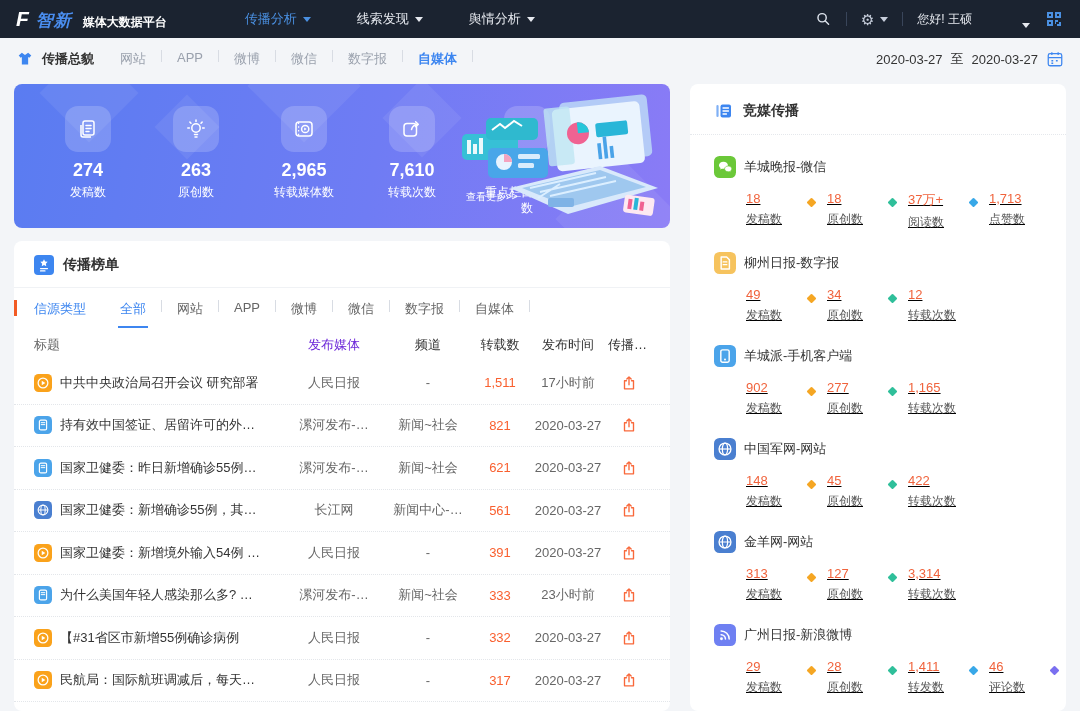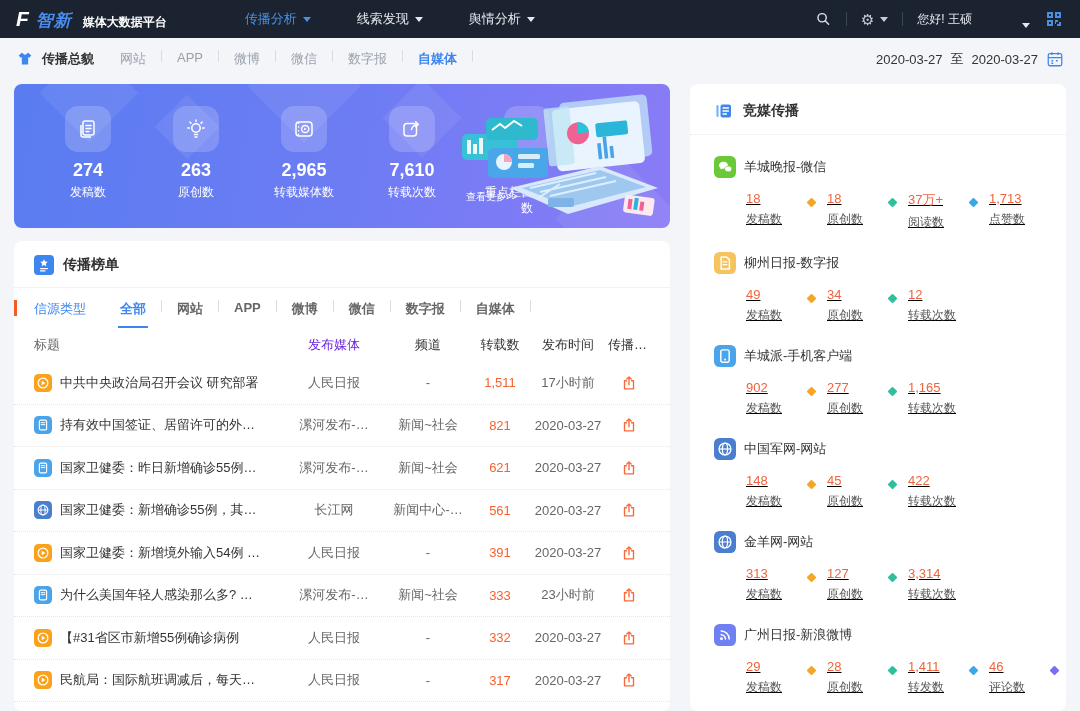--- a/index.html
+++ b/index.html
@@ -48,21 +48,21 @@
   .more{position:absolute;left:452px;top:106px;color:#fff;font-size:10px;cursor:pointer;}
   .illus{position:absolute;right:6px;top:8px;width:212px;height:132px;}
   
   .card{background:#fff;border-radius:8px;}
   .ranking{margin-top:13px;flex:1;}
   .card-head{display:flex;align-items:center;gap:9px;padding:14px 20px 12px;font-size:14px;font-weight:bold;color:#333;}
   .ranking .card-head{border-bottom:1px solid #f0f2f5;}
   .filter-row{position:relative;display:flex;align-items:center;padding:12px 20px 10px;font-size:13px;}
   .filter-row::before{content:'';position:absolute;left:0;top:12px;width:3px;height:16px;background:#f25b24;}
   .filter-label{color:#3d86f0;margin-right:34px;cursor:pointer;}
-  .rtab{color:#666;cursor:pointer;position:relative;font-weight:bold;}
+  .rtab{color:#666;cursor:pointer;position:relative;}
   .rtab.active{color:#3d86f0;}
   .rtab.active::after{content:'';position:absolute;left:-2px;right:-2px;bottom:-10px;height:2px;background:#3d86f0;}
   .t-row{display:grid;grid-template-columns:250px 100px 88px 56px 80px 42px;align-items:center;padding:0 20px;}
   .t-head{height:34px;font-size:13px;color:#333;}
   .t-cell{text-align:center;font-size:13px;color:#666;overflow:hidden;white-space:nowrap;text-overflow:ellipsis;}
   .t-cell.left{text-align:left;}
   .rows .t-row{height:42.5px;border-bottom:1px dotted #e3e6ea;}
   .r-titlewrap{display:flex;align-items:center;gap:8px;overflow:hidden;}
   .r-icon{width:18px;height:18px;flex:none;}
   .r-icon svg{width:100%;height:100%;display:block;}

